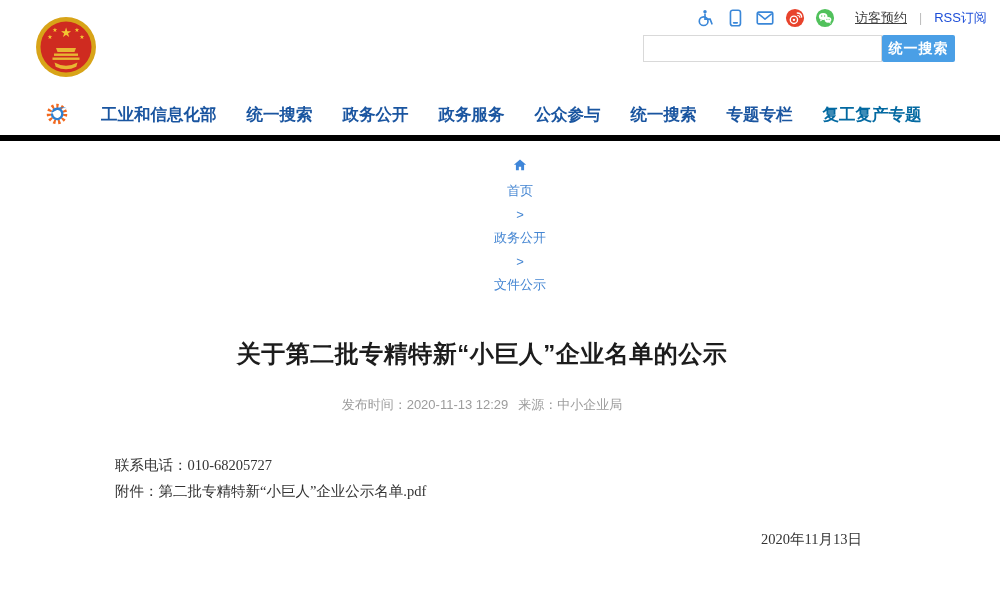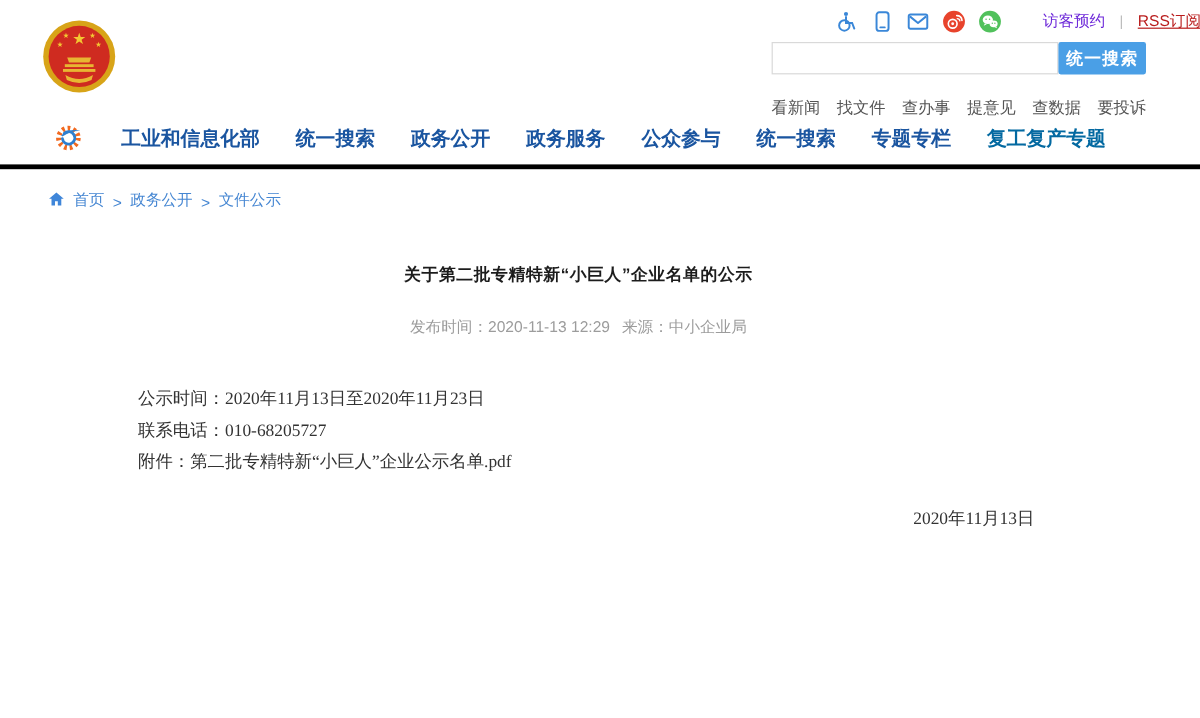--- a/index.html
+++ b/index.html
@@ -13,47 +13,47 @@
   .top-header { position:relative; height:95px; background:#fff; }
   .brand { position:absolute; left:34px; top:15px; display:flex; align-items:center; }
   .emblem { width:64px; height:64px; display:block; }
   .brand-text { margin-left:14px; }
   .site-title { font-size:27px; font-weight:bold; color:#2471c3; letter-spacing:2px; line-height:1.15; }
   .site-subtitle { font-size:10.5px; color:#4b93d8; margin-top:4px; letter-spacing:0.2px; }
 
   .header-right { position:absolute; left:643px; top:6px; width:312px; }
   .icons-row { display:flex; align-items:center; height:24px; gap:10px; padding-left:52px; }
   .icons-row .hicon { width:20px; height:20px; cursor:pointer; flex:0 0 auto; }
-  .visitor-text { margin-left:24px; font-size:13px; color:#6d28d9; white-space:nowrap; cursor:pointer; }
+  .visitor-text { margin-left:10px; font-size:13px; color:#404040; white-space:nowrap; cursor:pointer;text-decoration:underline; }
   .pipe { color:#bbb; font-size:12px; margin:0 2px; }
-  .rss-text { font-size:13px; color:#b91c1c; white-space:nowrap; cursor:pointer;text-decoration:underline; }
+  .rss-text { font-size:13px; color:#1d4ed8; white-space:nowrap; cursor:pointer; }
 
   .search-row { display:flex; margin-top:5px; height:37px; }
   .search-input { flex:1; height:27px; border:1px solid #d9d9d9; outline:none; padding:0 8px; font-size:13px; }
   .search-btn { width:73px; height:27px; background:#4a9fe6; color:#fff; border:none; font-size:14px;
                 font-weight:bold; border-radius:2px; letter-spacing:1px; cursor:pointer; }
   .quick-links { display:flex; justify-content:space-between; margin-top:9px; font-size:13.5px; color:#555; }
   .quick-links span { cursor:pointer; }
 
   
   .nav-bar { height:46px; display:flex; align-items:center; padding-left:45px; gap:30px;
-             border-bottom:4px solid #000000; background:#fff; }
+             border-bottom:6px solid #000000; background:#fff; }
   .nav-logo { width:26px; height:26px; flex:0 0 auto; }
   .nav-item { font-size:16.5px; font-weight:bold; color:#1a55a0; cursor:pointer; white-space:nowrap; }
   .nav-item.red { color:#0369a1; }
 
   
-  .breadcrumb { display:flex; align-items:flex-end; gap:7px; margin:17px 0 0 40px;
-                font-size:13px; color:#4586d2; }
+  .breadcrumb { display:flex; align-items:center; gap:7px; margin:17px 0 0 40px;
+                font-size:13px; color:#4586d2;flex-direction:column; }
   .breadcrumb .crumb { cursor:pointer; }
   .breadcrumb .sep { color:#4586d2; }
 
   
   .article { width:792px; margin-left:86px; }
-  .article-title { text-align:center; font-size:14px; font-weight:bold; color:#1c1c1c;
+  .article-title { text-align:center; font-size:24px; font-weight:bold; color:#1c1c1c;
                    margin-top:44px; letter-spacing:0.5px; }
   .article-meta { text-align:center; font-size:13px; color:#9c9c9c; margin-top:26px; }
   .meta-gap { display:inline-block; width:10px; }
   .article-body { margin-top:38px; font-family:"Liberation Serif", serif; font-size:14.5px; color:#333; }
   .article-body p.main { text-indent:2em; line-height:27px; text-align:justify; margin:0; }
   .info-lines { margin-top:12px; line-height:26px; }
   .info-lines > div { text-indent:2em; }
   .attachment-line { cursor:pointer; }
   .signature { margin-top:22px; text-align:right; line-height:27px; }
   .signature .org { padding-right:10px; }
@@ -127,28 +127,20 @@
       <span class="visitor-text">访客预约</span>
       <span class="pipe">|</span>
       <span class="rss-text">RSS订阅</span>
     </div>
 
     <div class="search-row">
       <input class="search-input" type="text" value="" style="">
       <button class="search-btn">统一搜索</button>
     </div>
 
-    <div class="quick-links">
-      <span>看新闻</span>
-      <span>找文件</span>
-      <span>查办事</span>
-      <span>提意见</span>
-      <span>查数据</span>
-      <span>要投诉</span>
-    </div>
   </div>
 </div>
 
 <div class="nav-bar">
   <span>
     <svg class="nav-logo" viewBox="0 0 26 26">
       <circle cx="12" cy="14" r="8" fill="none" stroke="#f2691f" stroke-width="4.5" stroke-dasharray="2.2 2.4"></circle>
       <circle cx="12" cy="14" r="6" fill="#fff"></circle>
       <path d="M7 14.5 a5.2 5.2 0 1 0 1.6 -4.4" fill="none" stroke="#2e7fd0" stroke-width="2.4" stroke-linecap="round"></path>
       <path d="M6 11.8 q8 -6.5 16 -3.6 q-7.5 -0.8 -15 4.6 z" fill="#2e7fd0"></path>
@@ -180,21 +172,20 @@
 <div class="article">
   <div class="article-title">关于第二批专精特新“小巨人”企业名单的公示</div>
 
   <div class="article-meta">
     <span>发布时间：</span><span>2020-11-13 12:29</span><span class="meta-gap"></span><span>来源：</span><span>中小企业局</span>
   </div>
 
   <div class="article-body">
 
     <div class="info-lines">
-      <div>公示时间：2020年11月13日至2020年11月23日</div>
       <div>联系电话：010-68205727</div>
       <div class="attachment-line">附件：第二批专精特新“小巨人”企业公示名单.pdf</div>
     </div>
 
     <div class="signature">
       <div class="date">2020年11月13日</div>
     </div>
   </div>
 </div>
 

